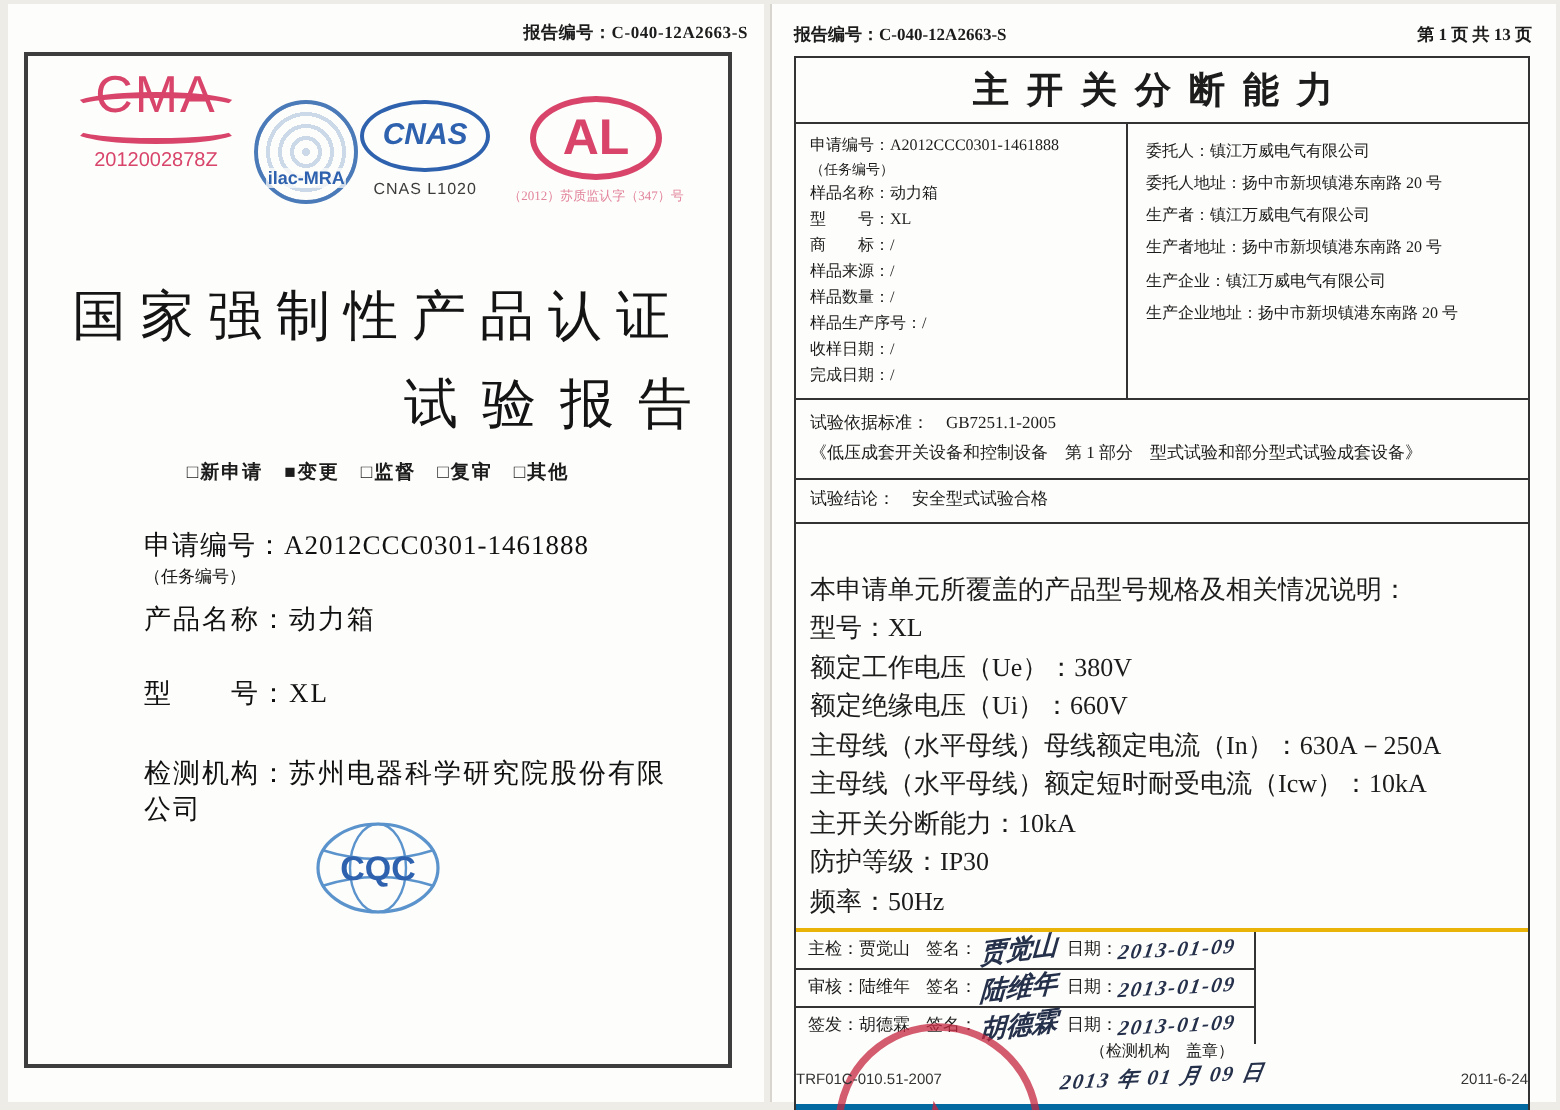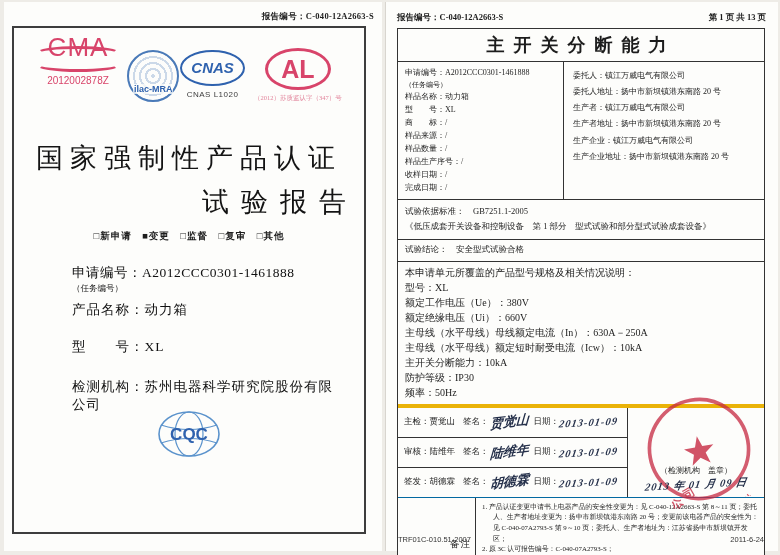--- a/index.html
+++ b/index.html
@@ -63,22 +63,22 @@
   .rp-table { position:absolute; left:11px; top:26px; width:368px; border:1.5px solid #333; background:#fdfdfb; }
   .t-title { height:33px; line-height:33px; text-align:center; font-size:18px; font-weight:bold;
              letter-spacing:9px; border-bottom:1px solid #333; }
   .t-row1 { display:flex; border-bottom:1px solid #333; }
   .c-sample { width:166px; border-right:1px solid #333; padding:5px 4px 4px 7px;
               font-size:8px; line-height:1.62; }
   .c-sample .task { font-size:7px; }
   .c-client { flex:1; padding:6px 8px 4px 9px; font-size:8px; line-height:2.02; }
   .t-row2 { border-bottom:1px solid #333; padding:4px 7px 5px; font-size:8.5px; line-height:1.75; }
   .t-row3 { border-bottom:1px solid #333; padding:4px 7px 5px; font-size:8.5px; }
-  .t-row4 { border-bottom:4px solid #eab308; padding:3px 7px 4px; font-size:10px; line-height:1.5; }
-  .t-row5 { display:flex; border-bottom:1px solid #0369a1; height:90px; }
+  .t-row4 { border-bottom:2px solid #eab308; padding:3px 7px 4px; font-size:13px; line-height:1.5;margin-top:20px; }
+  .t-row5 { display:flex; border-bottom:4px solid #0369a1; height:90px;flex-direction:column; }
   .sig-col { width:230px; border-right:1px solid #333; display:flex; flex-direction:column; }
   .sig-row { flex:1; display:flex; align-items:center; padding-left:6px; font-size:8.5px;
              border-bottom:1px solid #333; white-space:nowrap; }
   .sig-row:last-child { border-bottom:none; }
   .sig-row .gap1 { margin-left:8px; }
   .sig-row .gap2 { margin-left:4px; }
   .hand { color:#25304a; font-style:italic; }
   .sig-hand  { display:inline-block; transform:rotate(-7deg) skewX(-10deg); font-size:13px; font-weight:bold; margin:0 1px; }
   .date-hand { display:inline-block; transform:rotate(-3deg) skewX(-12deg); font-size:10.5px; font-weight:bold; letter-spacing:1px; }
   .seal-col { flex:1; position:relative; overflow:visible; }

